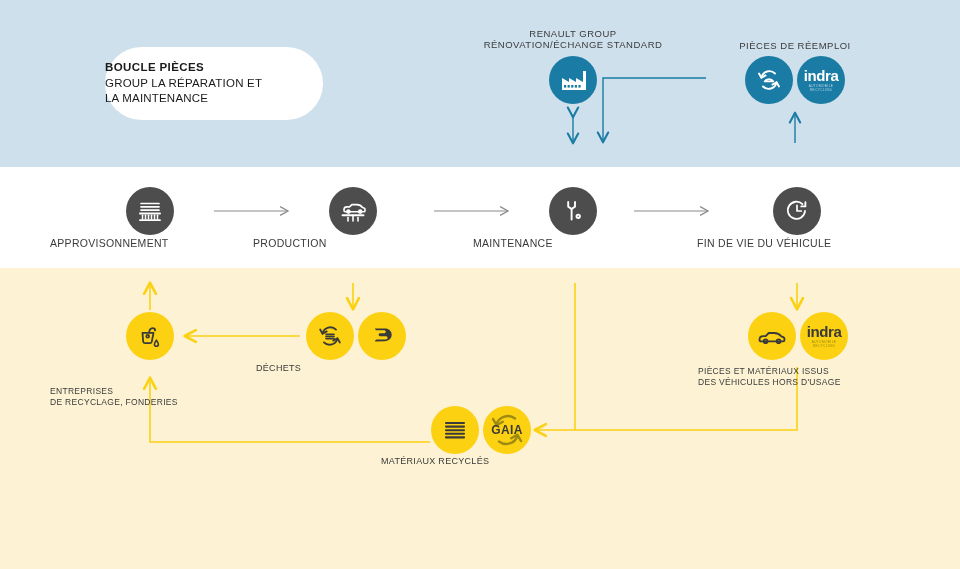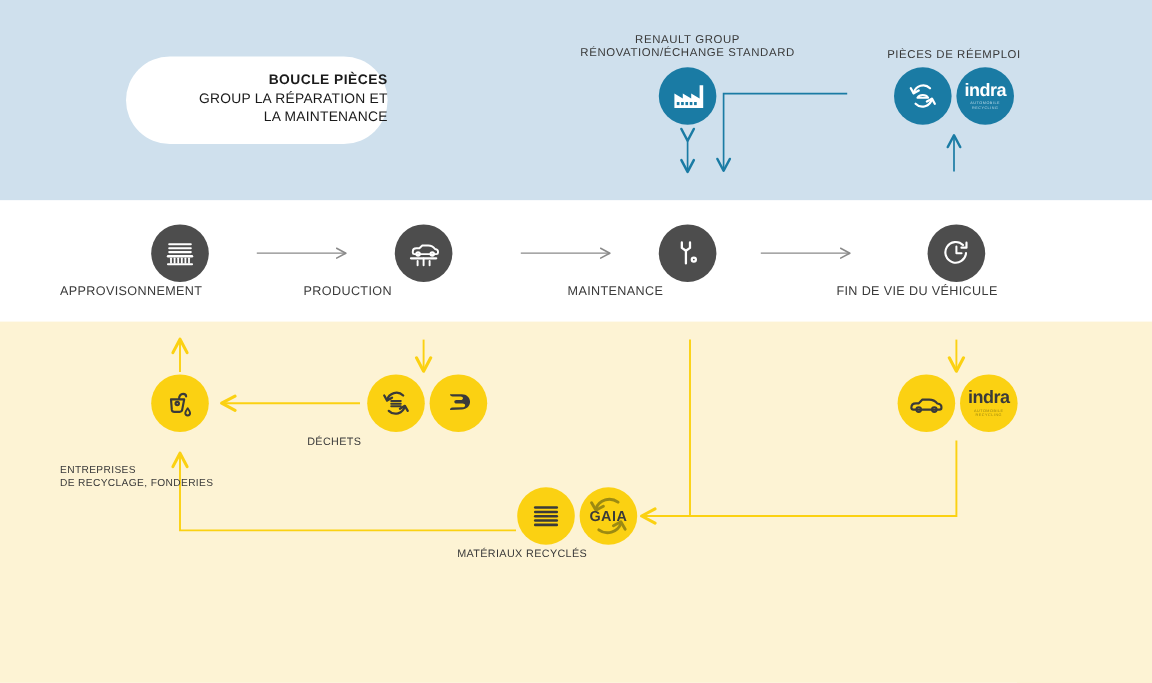--- a/index.html
+++ b/index.html
@@ -36,21 +36,21 @@
     color:#3a3a3a;
     white-space:nowrap;
   }
 
   
   .pill{
     position:absolute;
     background:#ffffff;
     border-radius:60px;
     display:flex;flex-direction:column;
-    align-items:flex-end;justify-content:center;
+    align-items:flex-start;justify-content:center;
     text-align:center;
     color:#1a1a1a;
   }
   .pill .t1{font-weight:bold;font-size:11.5px;letter-spacing:.4px;line-height:1.35;}
   .pill .t2{font-size:11.5px;line-height:1.35;letter-spacing:.2px;}
   .pill .t3{font-size:9.5px;line-height:1.4;letter-spacing:.1px;margin-top:1px;}
 
   .hdr{
     position:absolute;text-align:center;font-weight:normal;
     color:#3a3a3a;line-height:1.2;white-space:nowrap;
@@ -248,20 +248,24 @@
       <path d="M2.5 13.5 c0-2.1 1.5-3.4 3.8-3.4 h2.4 l3-3.1 h5.6 c2.8 0 5.4 1.4 6.9 3.3
                c2.1 .4 3.3 1.4 3.3 2.6 v1.1 c0 .8-.6 1.3-1.6 1.3 H4.1 c-1 0-1.6-.5-1.6-1.3 z"></path>
       <circle cx="8.6" cy="15.3" r="1.9"></circle>
       <circle cx="21.6" cy="15.3" r="1.9"></circle>
     </svg>
   </div>
   <div class="circ" style="left:800px;top:312px;width:48px;height:48px;background:#fbd112;flex-direction:column;">
     <div style="color:#3a3a3a;font-size:15px;font-weight:bold;letter-spacing:-.4px;line-height:1;">indra</div>
     <div style="color:#9a8510;font-size:3.1px;letter-spacing:.45px;margin-top:1.5px;">AUTOMOBILE RECYCLING</div>
   </div>
+  <div class="lbl" style="left:698px;top:366px;width:200px;font-size:8.5px;line-height:1.35;">
+    <div>PIÈCES ET MATÉRIAUX ISSUS</div>
+    <div>DES VÉHICULES HORS D'USAGE</div>
+  </div>
 
   <div class="circ" style="left:431px;top:406px;width:48px;height:48px;background:#fbd112;">
     <svg width="26" height="22" viewBox="0 0 26 22" fill="none" stroke="#3a3a3a" stroke-width="2.1" stroke-linecap="round">
       <line x1="4" y1="4" x2="22" y2="4"></line>
       <line x1="4" y1="7.6" x2="22" y2="7.6"></line>
       <line x1="4" y1="11.2" x2="22" y2="11.2"></line>
       <line x1="4" y1="14.8" x2="22" y2="14.8"></line>
       <line x1="4" y1="18.4" x2="22" y2="18.4"></line>
     </svg>
   </div>

